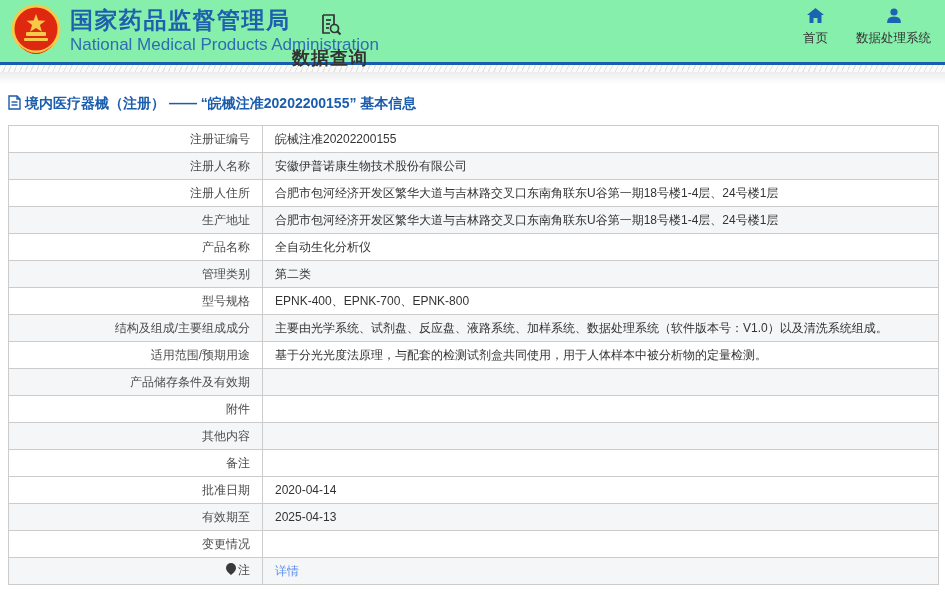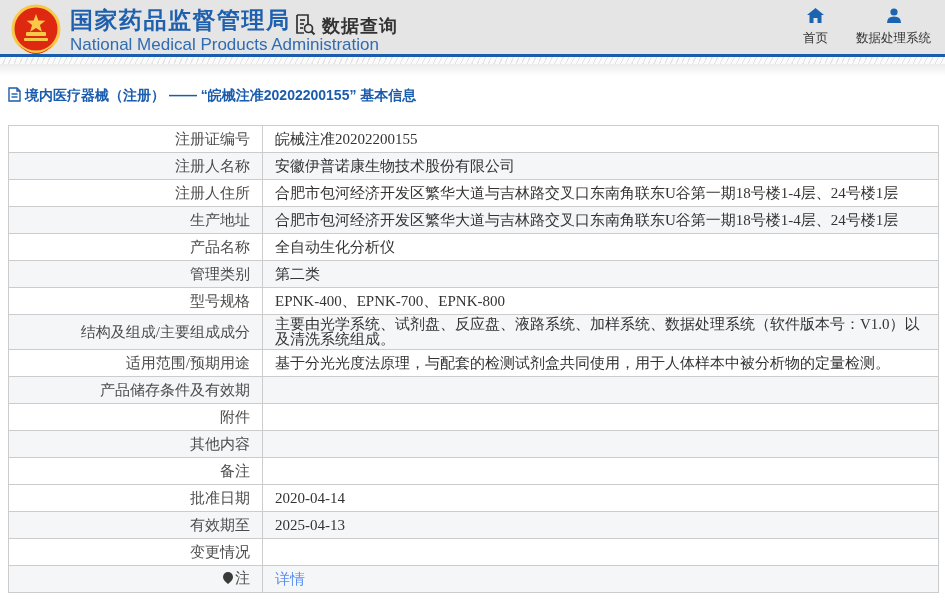--- a/index.html
+++ b/index.html
@@ -10,47 +10,47 @@
     --border:#cccccc;
     --alt-row:#f5f6f7;
     --text-dark:#333333;
     --label-gray:#4c4c4c;
   }
   *{box-sizing:border-box;margin:0;padding:0;}
   html,body{width:945px;height:614px;overflow:hidden;background:#fff;
     font-family:"Liberation Sans","DejaVu Sans",sans-serif;color:var(--text-dark);}
 
   
-  .header{position:relative;width:100%;height:54px;background:#e5e5e5;}
+  .header{position:relative;width:100%;height:62px;background:#86efac;}
   .brand{position:absolute;left:10px;top:4px;display:flex;align-items:center;}
   .emblem{width:52px;height:54px;position:relative;flex:0 0 auto;}
   .brand-text{margin-left:8px;}
   .brand-title{font-size:23px;font-weight:bold;color:var(--title-blue);letter-spacing:1.5px;line-height:1.15;}
   .brand-sub{font-size:17px;color:#2f6cb3;margin-top:2px;}
-  .section-title{position:absolute;left:292px;top:12px;display:flex;align-items:center;gap:6px;}
+  .section-title{position:absolute;left:292px;top:12px;display:flex;align-items:center;gap:6px;flex-direction:column;}
   .section-title .txt{font-size:18px;font-weight:600;color:#333;letter-spacing:1px;}
   .top-nav{position:absolute;right:14px;top:8px;display:flex;gap:28px;}
   .nav-item{display:flex;flex-direction:column;align-items:center;gap:3px;cursor:pointer;}
   .nav-item .lbl{font-size:12.5px;color:#333;}
 
   
   .blue-line{width:100%;height:3px;background:var(--accent-blue);}
   .hatch-band{width:100%;height:7px;
     background:repeating-linear-gradient(115deg,#e3e3e3 0 1px,#fafafa 1px 5px);}
   .fade-band{width:100%;height:12px;background:linear-gradient(#ececec,#ffffff);}
 
   
   .breadcrumb{display:flex;align-items:center;gap:4px;margin:10px 16px 0 8px;height:20px;}
   .breadcrumb .txt{font-size:14px;font-weight:bold;color:var(--accent-blue);}
 
   
   .tbl-wrap{position:absolute;left:8px;top:125px;width:931px;}
   table{width:100%;border-collapse:collapse;table-layout:fixed;}
-  td{border:1px solid var(--border);height:27px;font-size:15px;line-height:15px;
-     padding:2px 12px;vertical-align:middle;font-family:Liberation Serif, serif;}
+  td{border:1px solid var(--border);height:27px;font-size:12px;line-height:15px;
+     padding:2px 12px;vertical-align:middle;}
   td.label-cell{width:254px;text-align:right;color:var(--label-gray);}
   td.value-cell{text-align:left;color:var(--text-dark);}
   tr.alt td{background:var(--alt-row);}
   a.detail{color:var(--link-blue);text-decoration:none;cursor:pointer;margin-top:10px;}
   .pin{display:inline-block;vertical-align:-1px;margin-right:2px;}
 </style>
 </head>
 <body>
 
 <div class="header">

